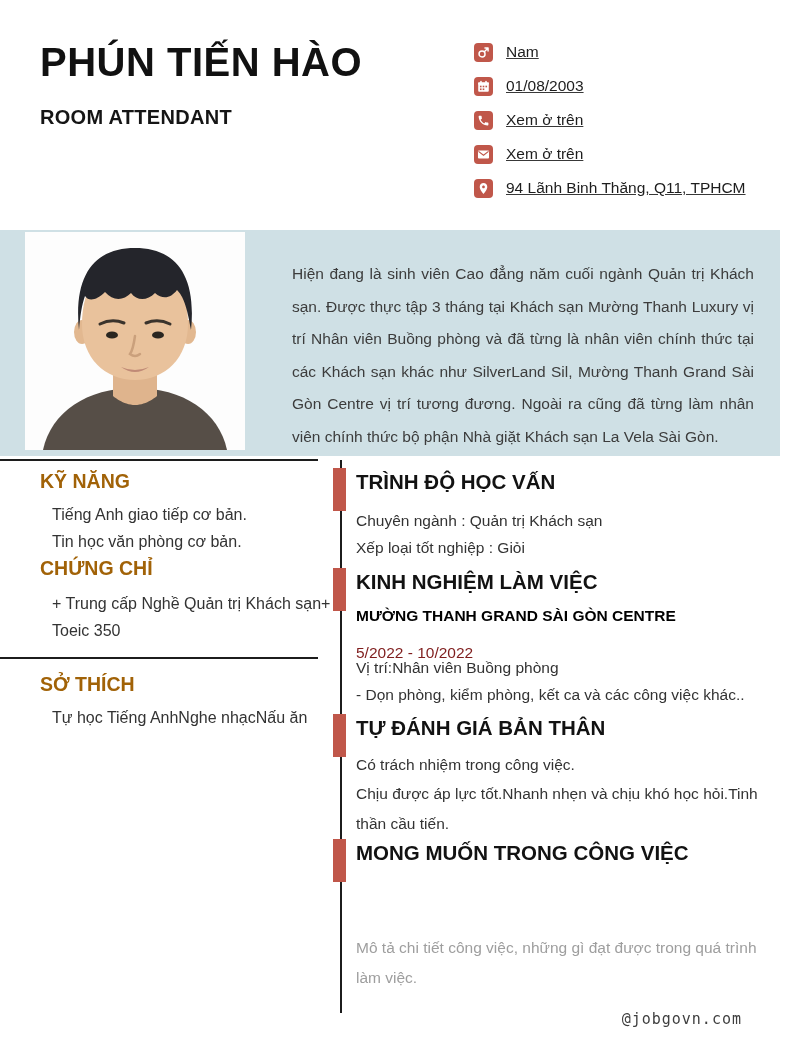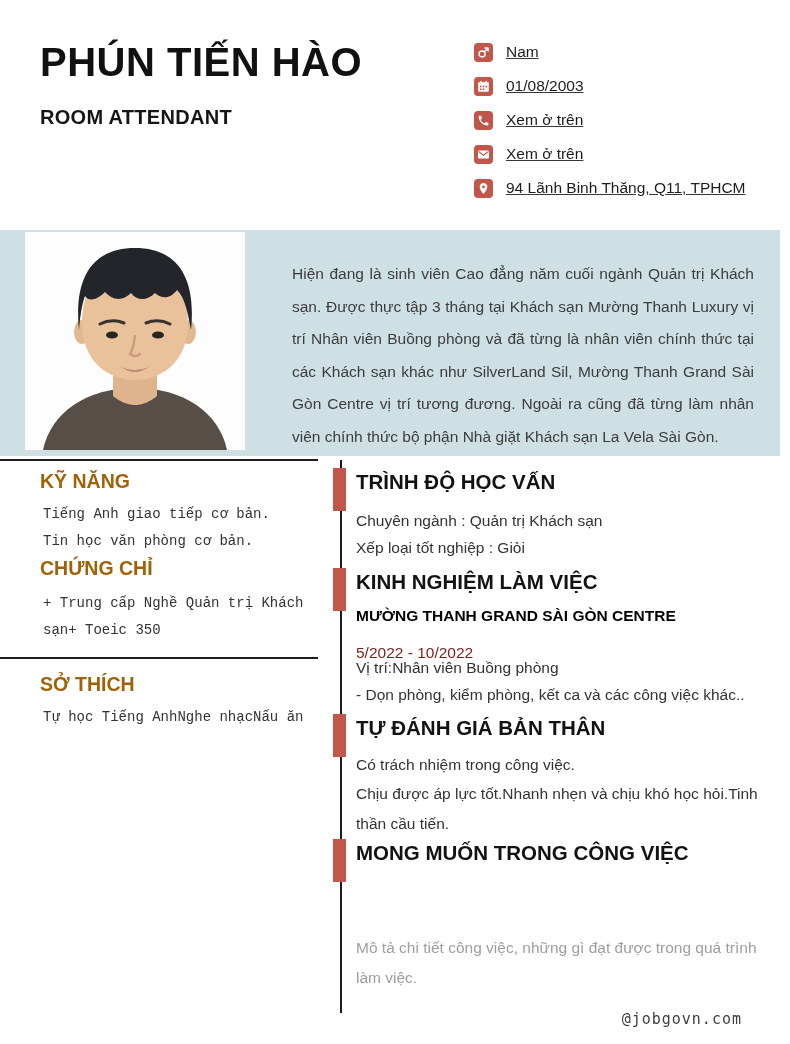--- a/index.html
+++ b/index.html
@@ -27,21 +27,21 @@
   .photo { position:absolute; left:25px; top:2px; width:220px; height:218px; background:#fdfdfd; overflow:hidden; }
   .summary { position:absolute; left:292px; top:28px; width:462px; font-size:15.5px;
              line-height:32.5px; text-align:justify; color:#3c3c3c; }
 
   
   .hr-left { position:absolute; left:0; width:318px; height:0; border-top:2px solid #1c1c1c; }
   .hr1 { top:459px; } .hr2 { top:657px; }
   .v-divider { position:absolute; left:340px; top:460px; width:2px; height:553px; background:#1c1c1c; }
 
   .h-left { position:absolute; left:40px; font-size:19.5px; font-weight:700; color:#a16207; white-space:nowrap; }
-  .body-l { position:absolute; left:43px; width:282px; font-size:14px; line-height:27px; color:#333;font-family:Liberation Mono, monospace; }
+  .body-l { position:absolute; left:52px; width:282px; font-size:16px; line-height:27px; color:#333; }
 
   .accent-bar { position:absolute; left:333px; width:13px; height:43px; background:#c0574a; }
   .h-right { position:absolute; left:356px; font-size:20.5px; font-weight:700; color:#121212; white-space:nowrap; }
   .body-r { position:absolute; left:356px; width:422px; font-size:15.5px; line-height:27px; color:#333; }
   .company { font-weight:700; color:#000000; font-size:15.5px; }
   .period  { color:#7f1d1d;margin-top:11px; }
   .muted   { color:#9e9e9e; }
   .lh30 { line-height:30px; }
 
   

